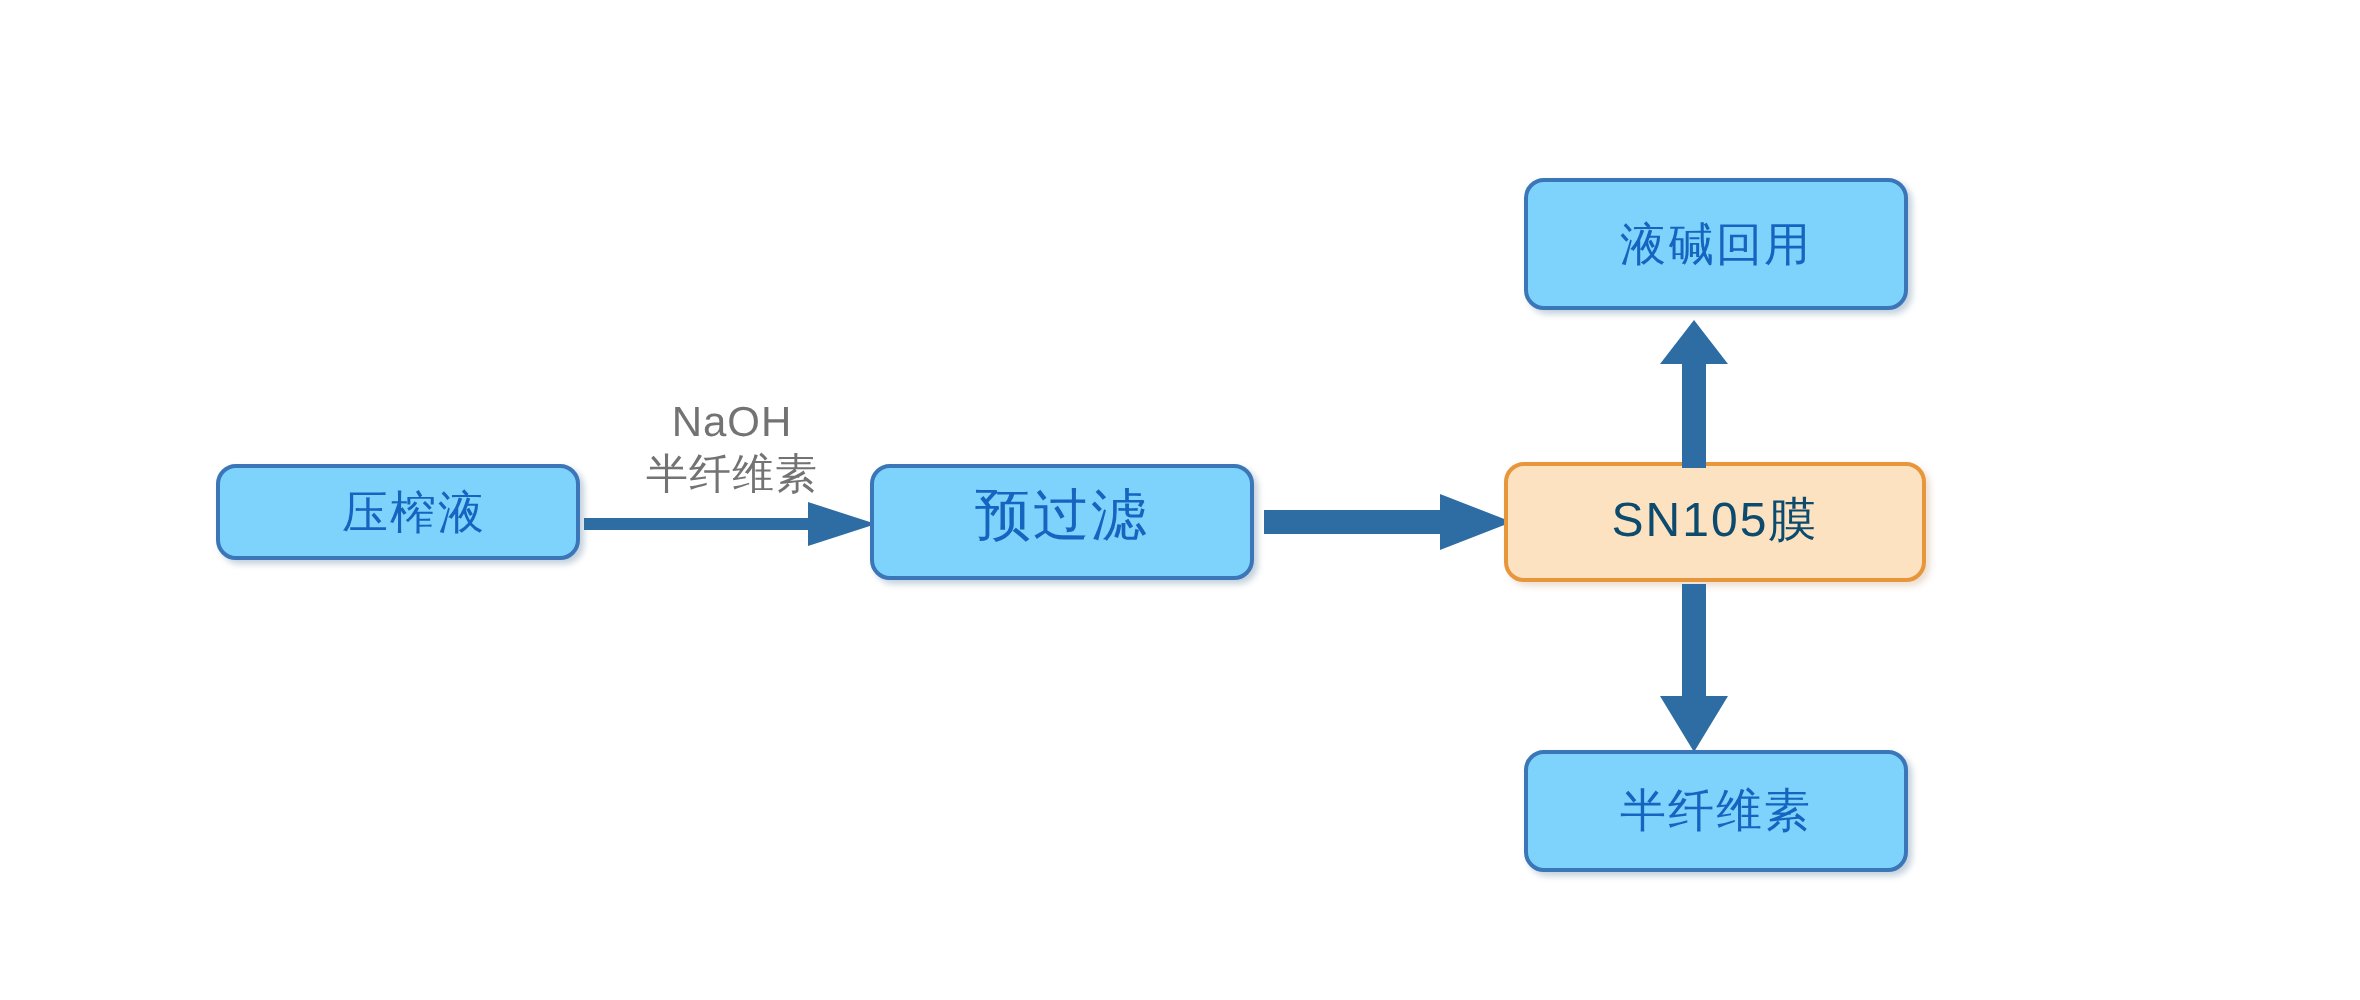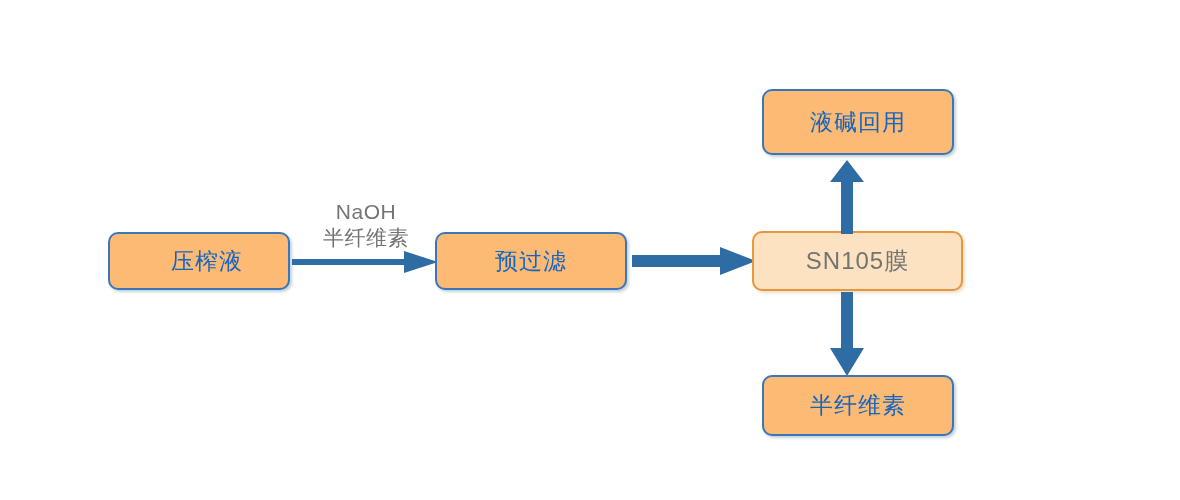--- a/index.html
+++ b/index.html
@@ -21,39 +21,39 @@
     position: absolute;
     box-sizing: border-box;
     display: flex;
     align-items: center;
     justify-content: center;
     border-radius: 10px;
     letter-spacing: 1px;
     white-space: nowrap;
   }
   .node-blue {
-    background: #fdba74;
+    background: #7dd3fc;
     border: 2px solid #3b77b8;
     color: #1565c0;
     box-shadow: 2px 2px 3px rgba(120,150,175,0.45);
   }
   .node-orange {
     background: #fce2c0;
     border: 2px solid #e8963c;
-    color: #737373;
+    color: #0c4a6e;
     box-shadow: 2px 2px 3px rgba(200,160,120,0.35);
   }
   .node-label {
     display: block;
     line-height: 1;
   }
 
   
-  #node-press      { left: 108px; top: 232px; width: 182px; height: 58px; font-size: 23px; padding-left: 16px; }
-  #node-prefilter  { left: 435px; top: 232px; width: 192px; height: 58px; font-size: 23px; }
+  #node-press      { left: 108px; top: 232px; width: 182px; height: 48px; font-size: 23px; padding-left: 16px; }
+  #node-prefilter  { left: 435px; top: 232px; width: 192px; height: 58px; font-size: 28px; font-family: Liberation Mono, monospace; }
   #node-membrane   { left: 752px; top: 231px; width: 211px; height: 60px; font-size: 24px; }
   #node-alkali     { left: 762px; top: 89px;  width: 192px; height: 66px; font-size: 23px; }
   #node-hemi       { left: 762px; top: 375px; width: 192px; height: 61px; font-size: 23px; }
 
   
   .arrow {
     position: absolute;
   }
   #arrow-1 { left: 292px; top: 248px; width: 146px; height: 28px; }
   #arrow-2 { left: 632px; top: 245px; width: 124px; height: 32px; }

